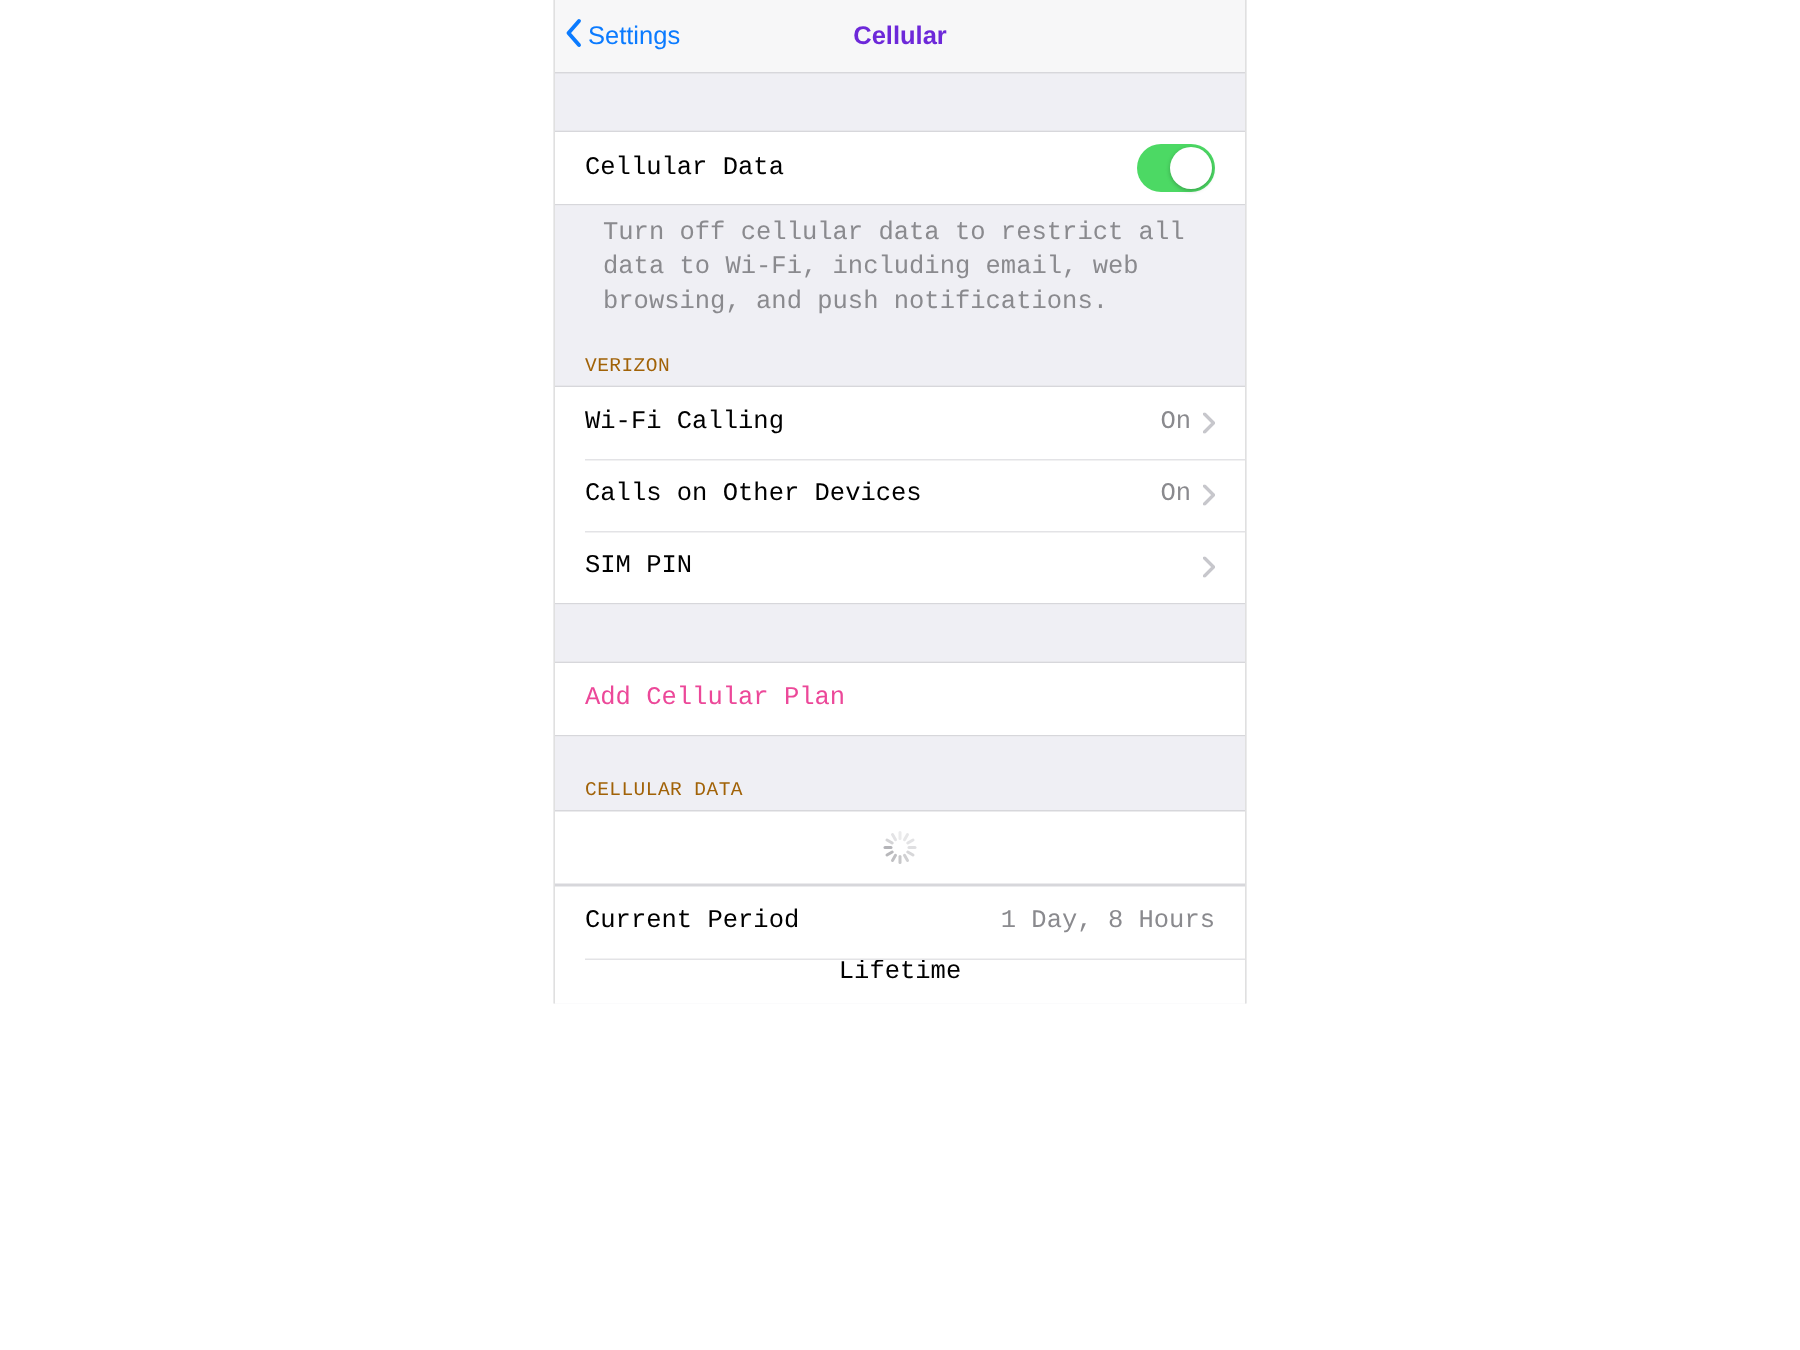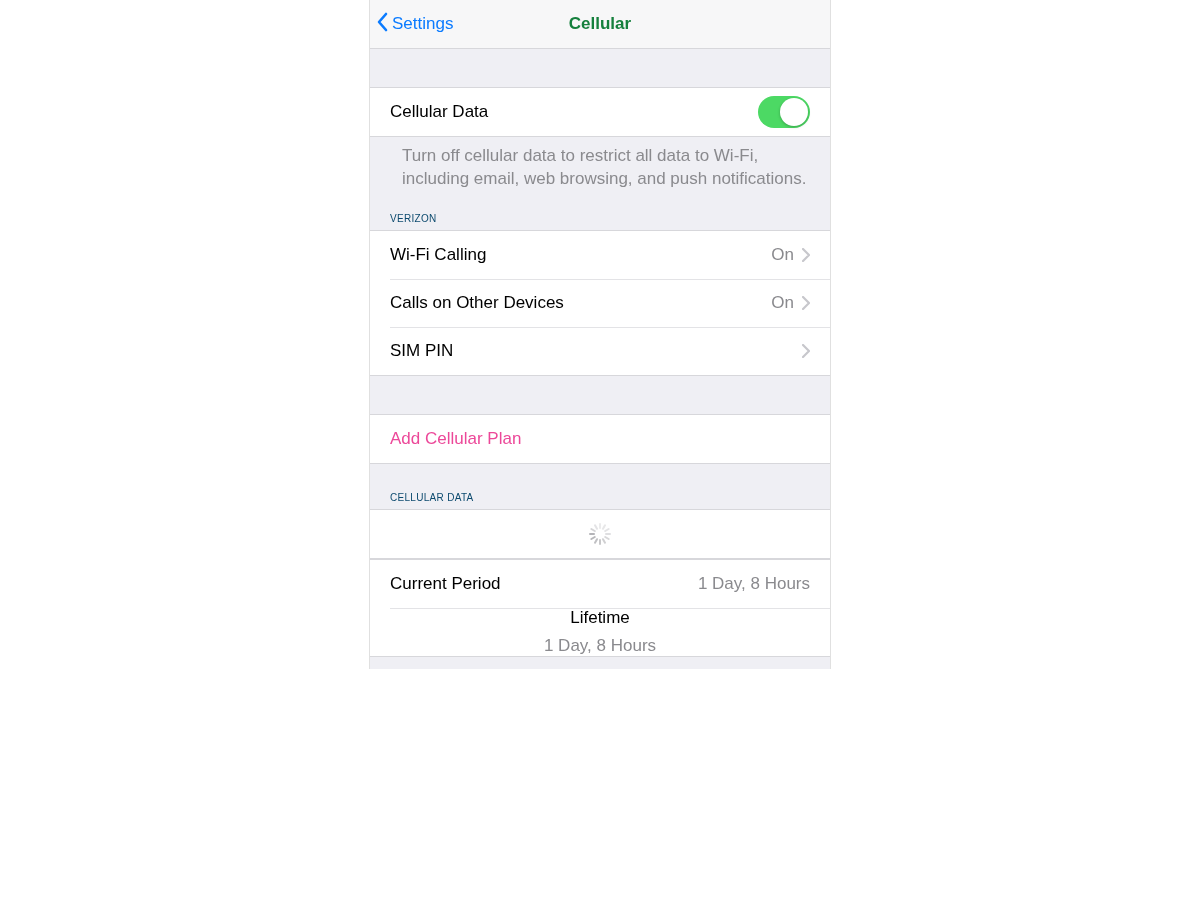--- a/index.html
+++ b/index.html
@@ -37,21 +37,21 @@
     background: #f7f7f8;
     border-bottom: 1px solid #d7d7db;
     position: relative;
     display: flex;
     align-items: center;
     justify-content: center;
   }
   .nav-title {
     font-size: 17px;
     font-weight: 600;
-    color: #15803d;
+    color: #6d28d9;
   }
   .nav-back {
     position: absolute;
     left: 6px;
     top: 0;
     height: 48px;
     display: flex;
     align-items: center;
     color: #0b7bff;
     font-size: 17px;
@@ -59,22 +59,22 @@
   }
   .nav-back svg { margin-right: 2px; }
 
   
   .group-gap {
     height: 38px;
     background: #efeff4;
   }
   .group-header {
     padding: 18px 20px 6px 20px;
-    font-size: 10px;
-    color: #0c4a6e;
+    font-size: 13px;
+    color: #a16207;
     letter-spacing: 0.3px;
     background: #efeff4;
     text-transform: uppercase;
   }
   .group-footer {
     padding: 8px 20px 4px 32px;
     font-size: 17px;
     line-height: 1.35;
     color: #8a8a8e;
     background: #efeff4;
@@ -171,20 +171,21 @@
   .spinner span:nth-child(7){ transform: translate(-50%,-11px) rotate(180deg); opacity:0.70;}
   .spinner span:nth-child(8){ transform: translate(-50%,-11px) rotate(210deg); opacity:0.80;}
   .spinner span:nth-child(9){ transform: translate(-50%,-11px) rotate(240deg); opacity:0.90;}
   .spinner span:nth-child(10){transform: translate(-50%,-11px) rotate(270deg); opacity:0.95;}
   .spinner span:nth-child(11){transform: translate(-50%,-11px) rotate(300deg); opacity:0.55;}
   .spinner span:nth-child(12){transform: translate(-50%,-11px) rotate(330deg); opacity:0.35;}
 
   .scroll-area {
     flex: 1;
     overflow: hidden;
+    font-family: Liberation Mono, monospace;
   }
 </style>
 </head>
 <body>
 
 <div class="stage">
   <div class="device">
 
     <div class="nav">
       <div class="nav-back">

